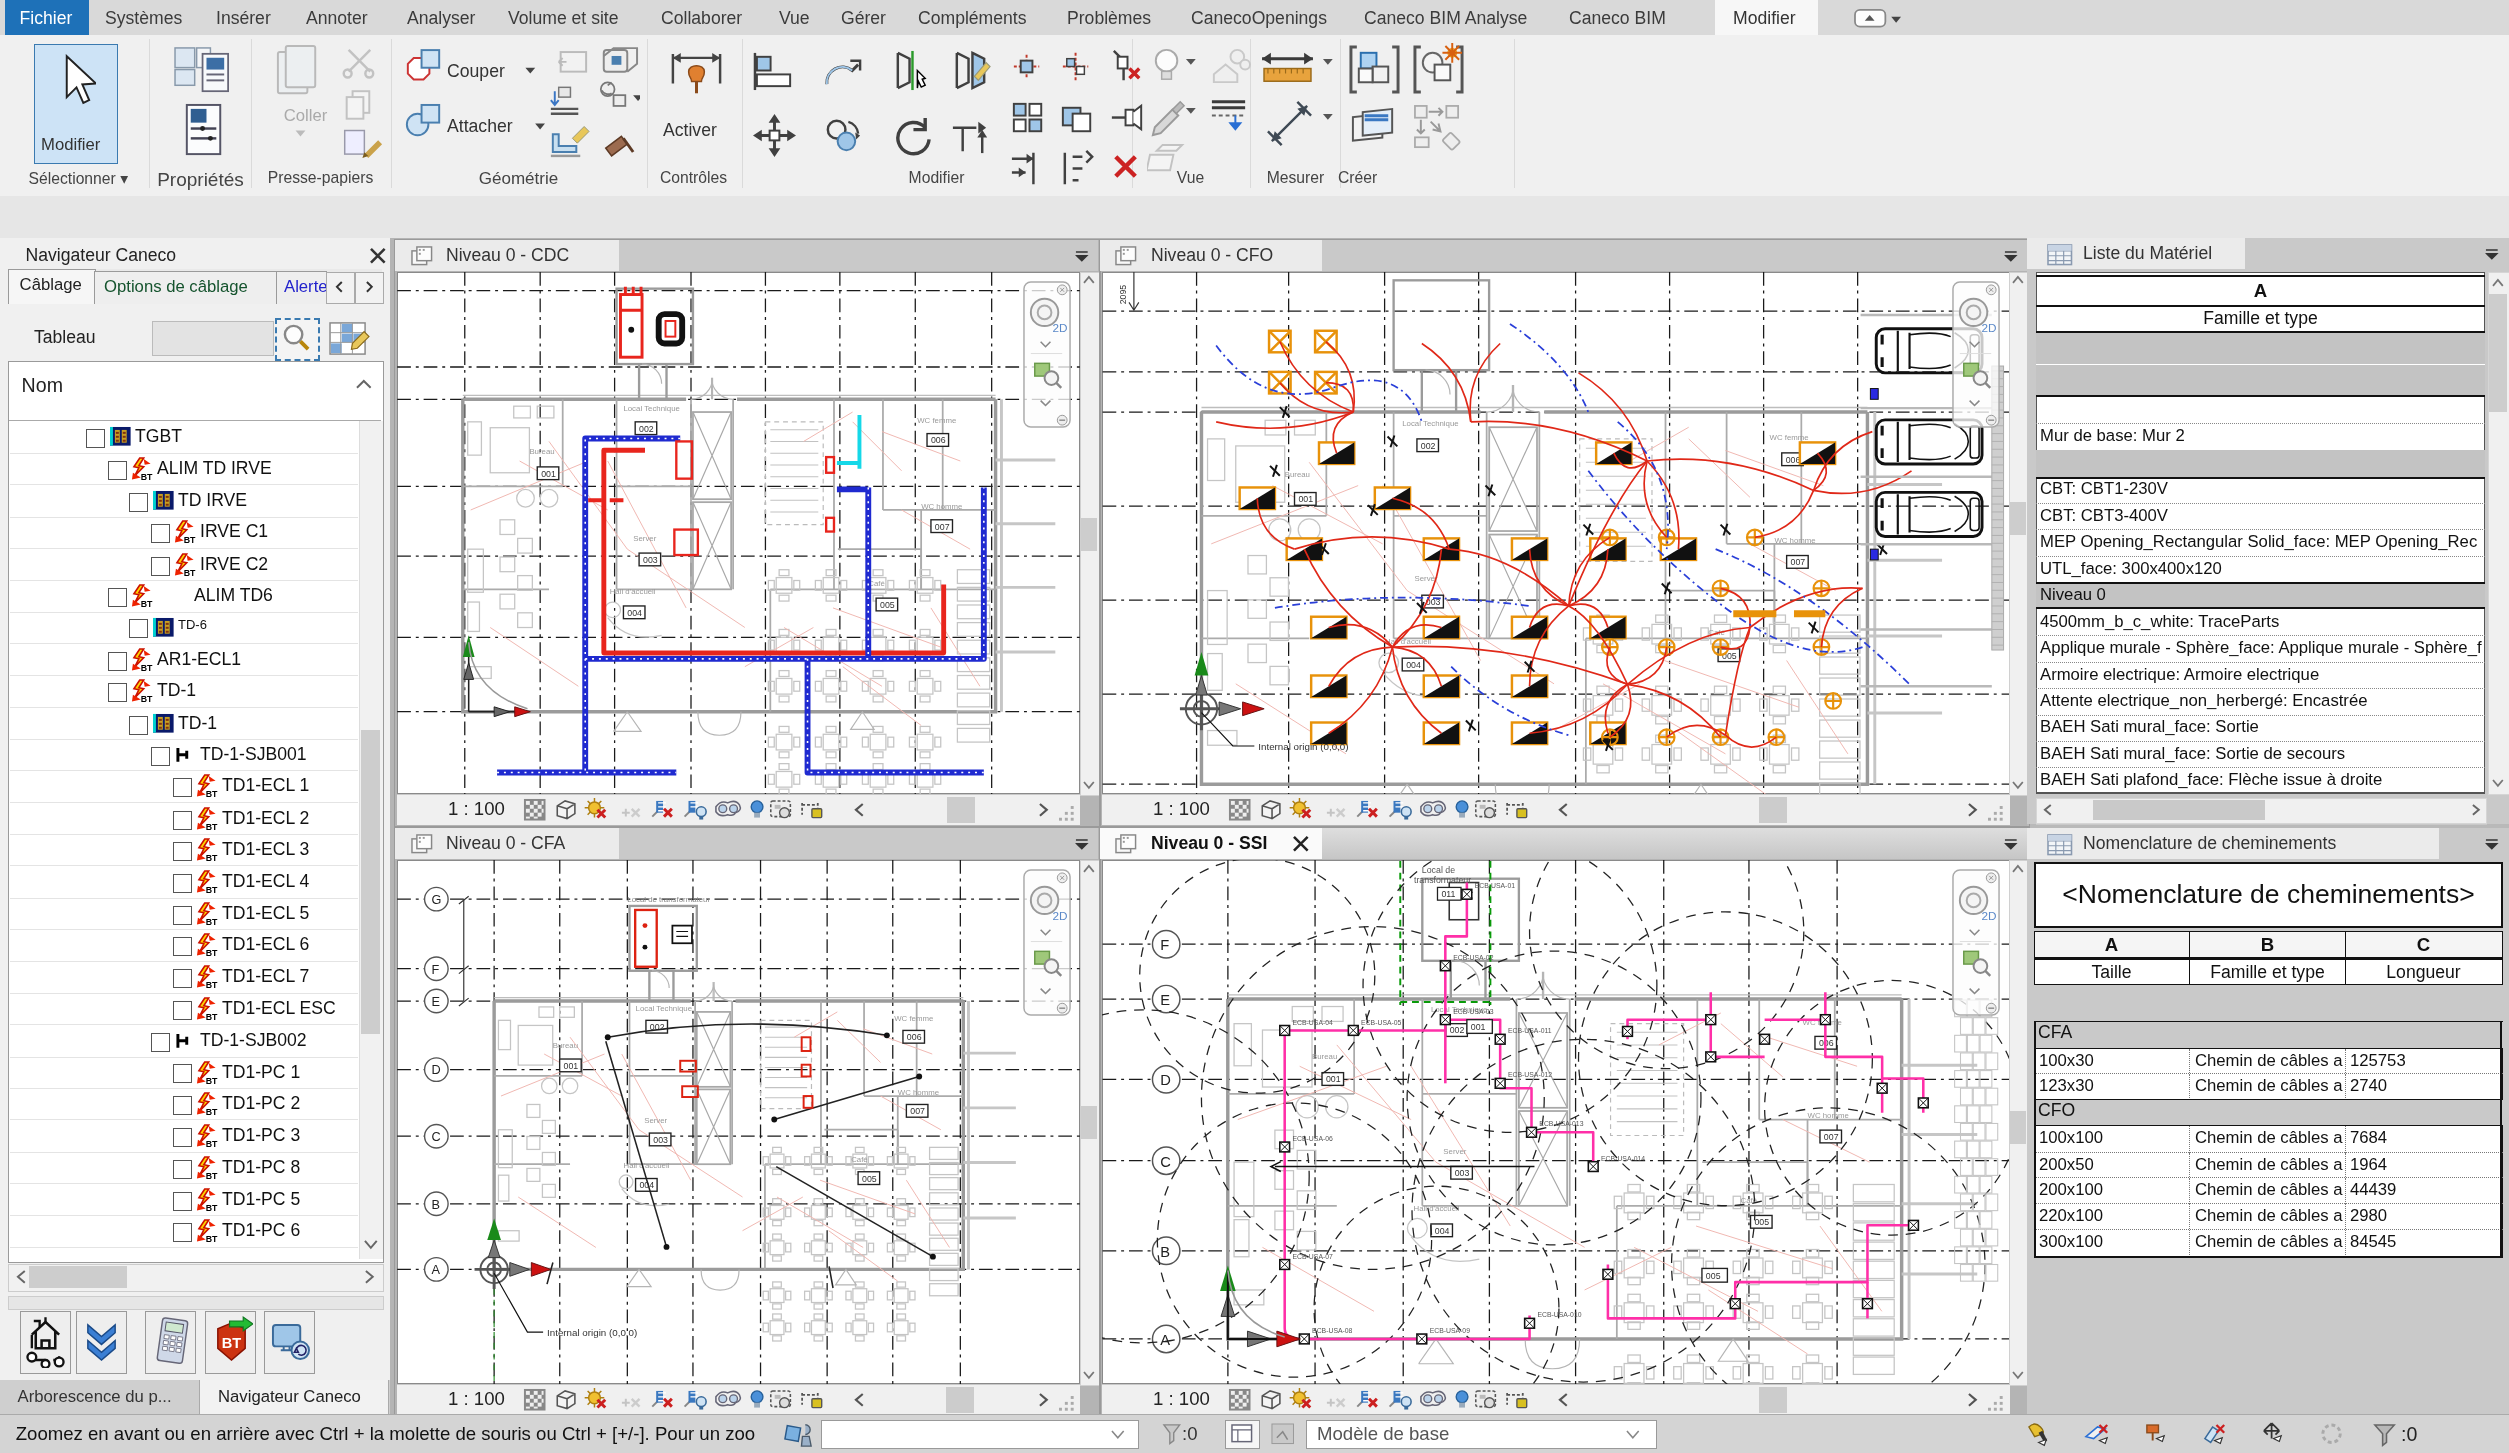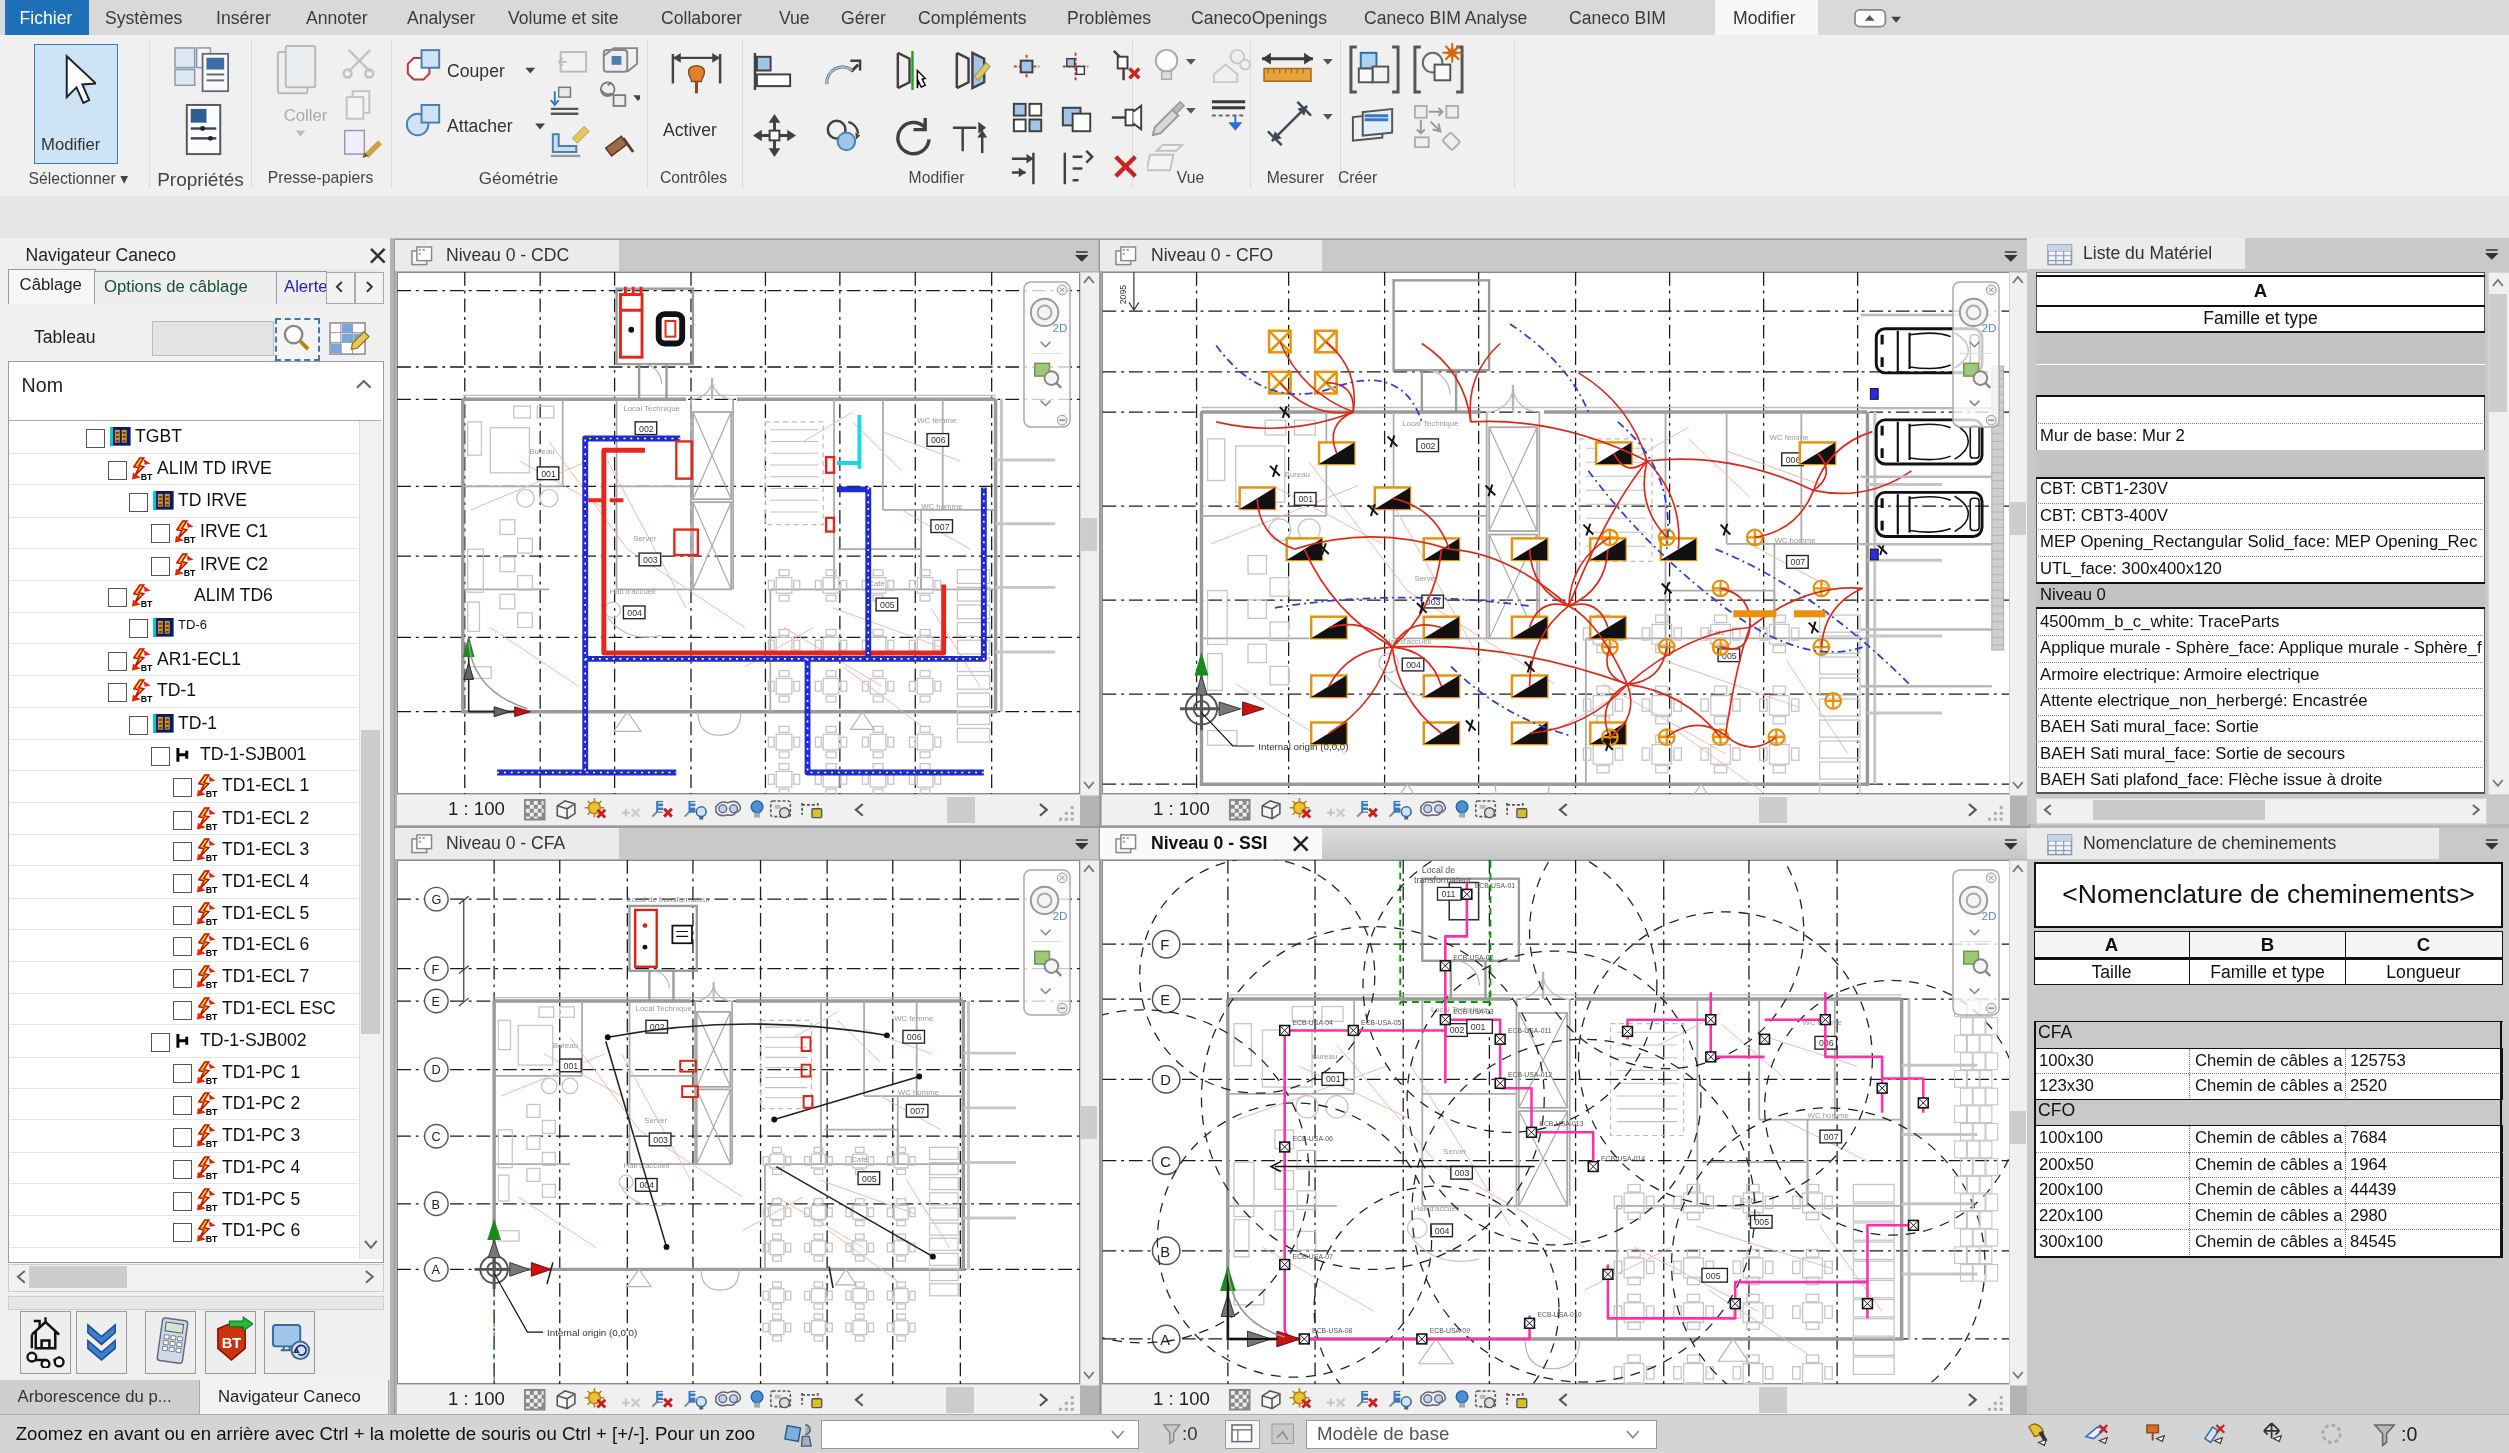--- a/index.html
+++ b/index.html
@@ -586,21 +586,21 @@
   </svg>
 <div class="tx" style="left:222px;top:1125px;font-size:17.6px;color:#111;font-weight:normal;">TD1-PC 3</div>
 <div class="abs" style="left:9.8px;top:1183px;width:348px;height:1px;background:#e4e4e4;"></div>
 <div class="abs" style="left:173px;top:1160px;width:16.7px;height:16.7px;background:#fff;border:1.6px solid #555;"></div>
 <svg class="abs" style="left:195px;top:1156px" width="23.5" height="23.5" viewBox="0 0 24 24">
     <path d="M10 1 L4 10 l5 1 -4 8 9-9 -5-1 5-8z" fill="#ffd400" stroke="#cc1100" stroke-width="1.6"></path>
     <path d="M14 2 l7 5 -6 1z" fill="#ee2200"></path>
     <path d="M3 16 l8 5 -9 2z" fill="#ee2200"></path>
     <text x="11" y="23" font-size="9" font-weight="bold" fill="#000">BT</text>
   </svg>
-<div class="tx" style="left:222px;top:1157px;font-size:17.6px;color:#111;font-weight:normal;">TD1-PC 4</div>
+<div class="tx" style="left:222px;top:1157px;font-size:17.6px;color:#111;font-weight:normal;">TD1-PC 8</div>
 <div class="abs" style="left:9.8px;top:1215px;width:348px;height:1px;background:#e4e4e4;"></div>
 <div class="abs" style="left:173px;top:1192px;width:16.7px;height:16.7px;background:#fff;border:1.6px solid #555;"></div>
 <svg class="abs" style="left:195px;top:1188px" width="23.5" height="23.5" viewBox="0 0 24 24">
     <path d="M10 1 L4 10 l5 1 -4 8 9-9 -5-1 5-8z" fill="#ffd400" stroke="#cc1100" stroke-width="1.6"></path>
     <path d="M14 2 l7 5 -6 1z" fill="#ee2200"></path>
     <path d="M3 16 l8 5 -9 2z" fill="#ee2200"></path>
     <text x="11" y="23" font-size="9" font-weight="bold" fill="#000">BT</text>
   </svg>
 <div class="tx" style="left:222px;top:1189px;font-size:17.6px;color:#111;font-weight:normal;">TD1-PC 5</div>
 <div class="abs" style="left:9.8px;top:1247px;width:348px;height:1px;background:#e4e4e4;"></div>
@@ -2746,21 +2746,21 @@
 <div class="abs" style="left:2345px;top:1049px;width:1px;height:25.5px;border-left:1px dotted #777;"></div>
 <div class="tx" style="left:2039px;top:1051px;font-size:16.7px;color:#111;font-weight:normal;">100x30</div>
 <div class="tx" style="left:2195px;top:1051px;font-size:16.7px;color:#111;font-weight:normal;">Chemin de câbles a</div>
 <div class="tx" style="left:2350px;top:1051px;font-size:16.7px;color:#111;font-weight:normal;">125753</div>
 <div class="abs" style="left:2034px;top:1074px;width:469px;height:25.5px;background:#fff;border-left:1.5px solid #111;border-right:1.5px solid #111;box-sizing:border-box;"></div>
 <div class="abs" style="left:2034px;top:1099px;width:469px;height:1px;border-top:1px dotted #777;"></div>
 <div class="abs" style="left:2189px;top:1074px;width:1px;height:25.5px;border-left:1px dotted #777;"></div>
 <div class="abs" style="left:2345px;top:1074px;width:1px;height:25.5px;border-left:1px dotted #777;"></div>
 <div class="tx" style="left:2039px;top:1076px;font-size:16.7px;color:#111;font-weight:normal;">123x30</div>
 <div class="tx" style="left:2195px;top:1076px;font-size:16.7px;color:#111;font-weight:normal;">Chemin de câbles a</div>
-<div class="tx" style="left:2350px;top:1076px;font-size:16.7px;color:#111;font-weight:normal;">2520</div>
+<div class="tx" style="left:2350px;top:1076px;font-size:16.7px;color:#111;font-weight:normal;">2740</div>
 <div class="tx" style="left:2038px;top:1100px;font-size:17.6px;color:#111;font-weight:normal;">CFO</div>
 <div class="abs" style="left:2034px;top:1099px;width:469px;height:1px;background:#111;"></div>
 <div class="abs" style="left:2034px;top:1125px;width:469px;height:1px;background:#111;"></div>
 <div class="abs" style="left:2034px;top:1126px;width:469px;height:26.5px;background:#fff;border-left:1.5px solid #111;border-right:1.5px solid #111;box-sizing:border-box;"></div>
 <div class="abs" style="left:2034px;top:1152px;width:469px;height:1px;border-top:1px dotted #777;"></div>
 <div class="abs" style="left:2189px;top:1126px;width:1px;height:26.5px;border-left:1px dotted #777;"></div>
 <div class="abs" style="left:2345px;top:1126px;width:1px;height:26.5px;border-left:1px dotted #777;"></div>
 <div class="tx" style="left:2039px;top:1128px;font-size:16.7px;color:#111;font-weight:normal;">100x100</div>
 <div class="tx" style="left:2195px;top:1128px;font-size:16.7px;color:#111;font-weight:normal;">Chemin de câbles a</div>
 <div class="tx" style="left:2350px;top:1128px;font-size:16.7px;color:#111;font-weight:normal;">7684</div>

